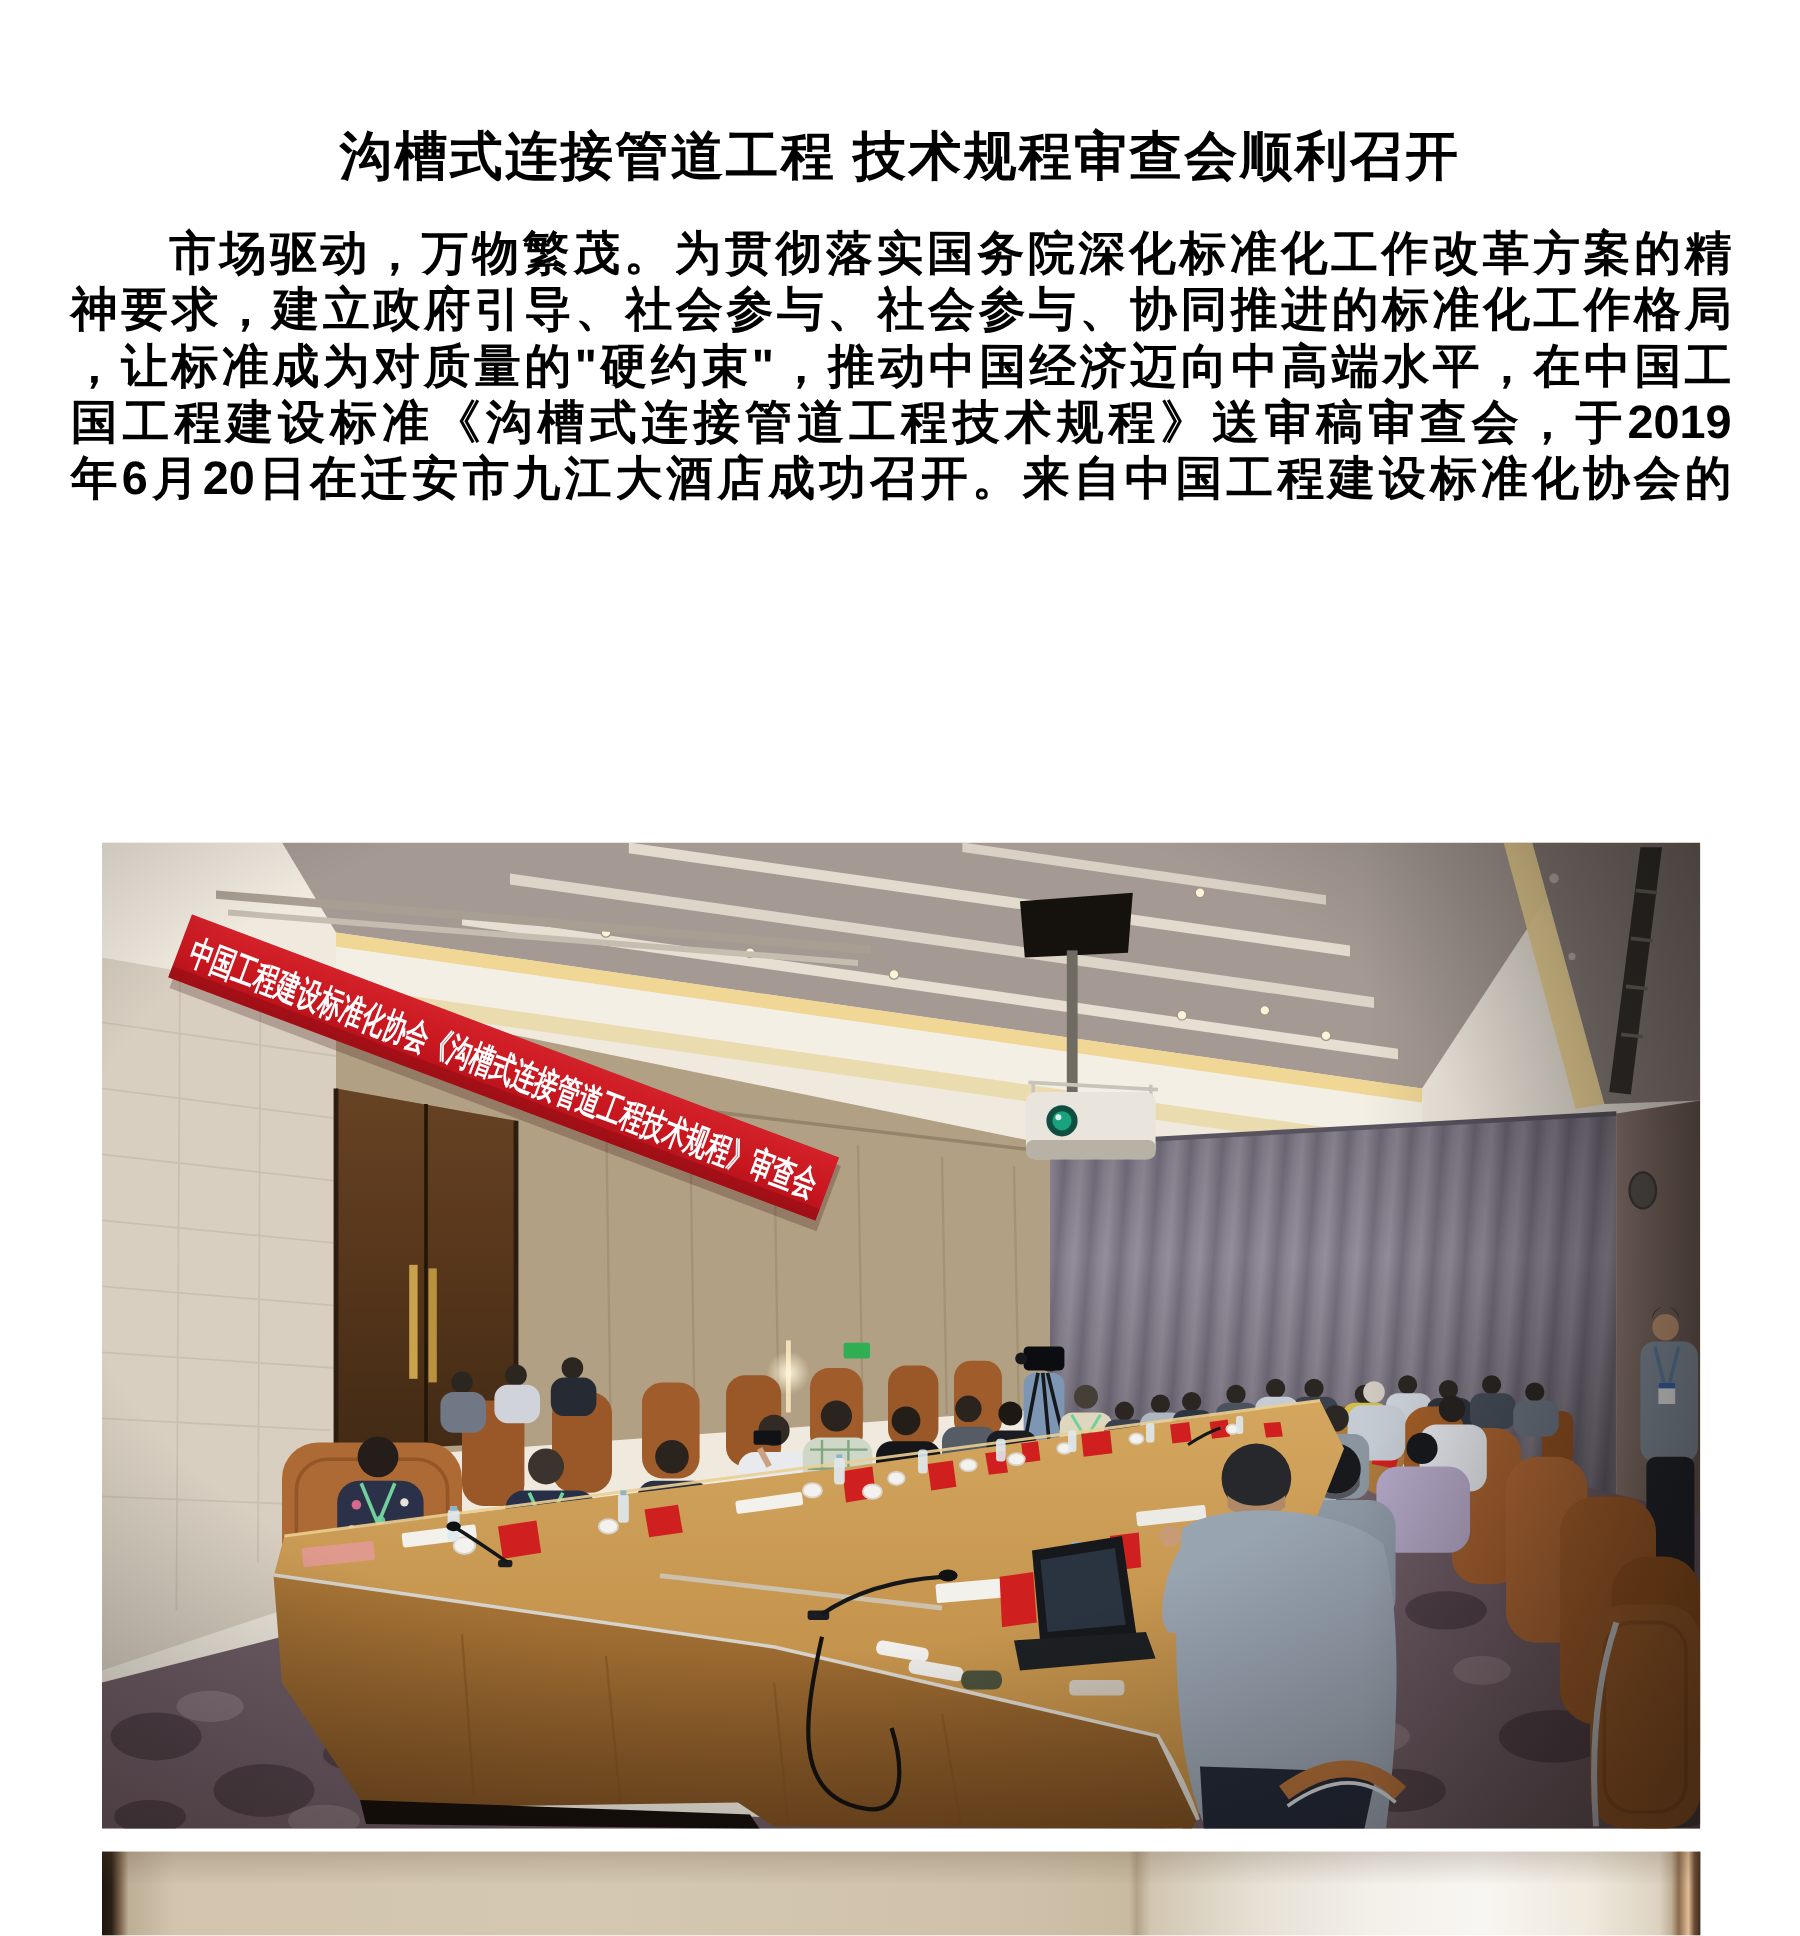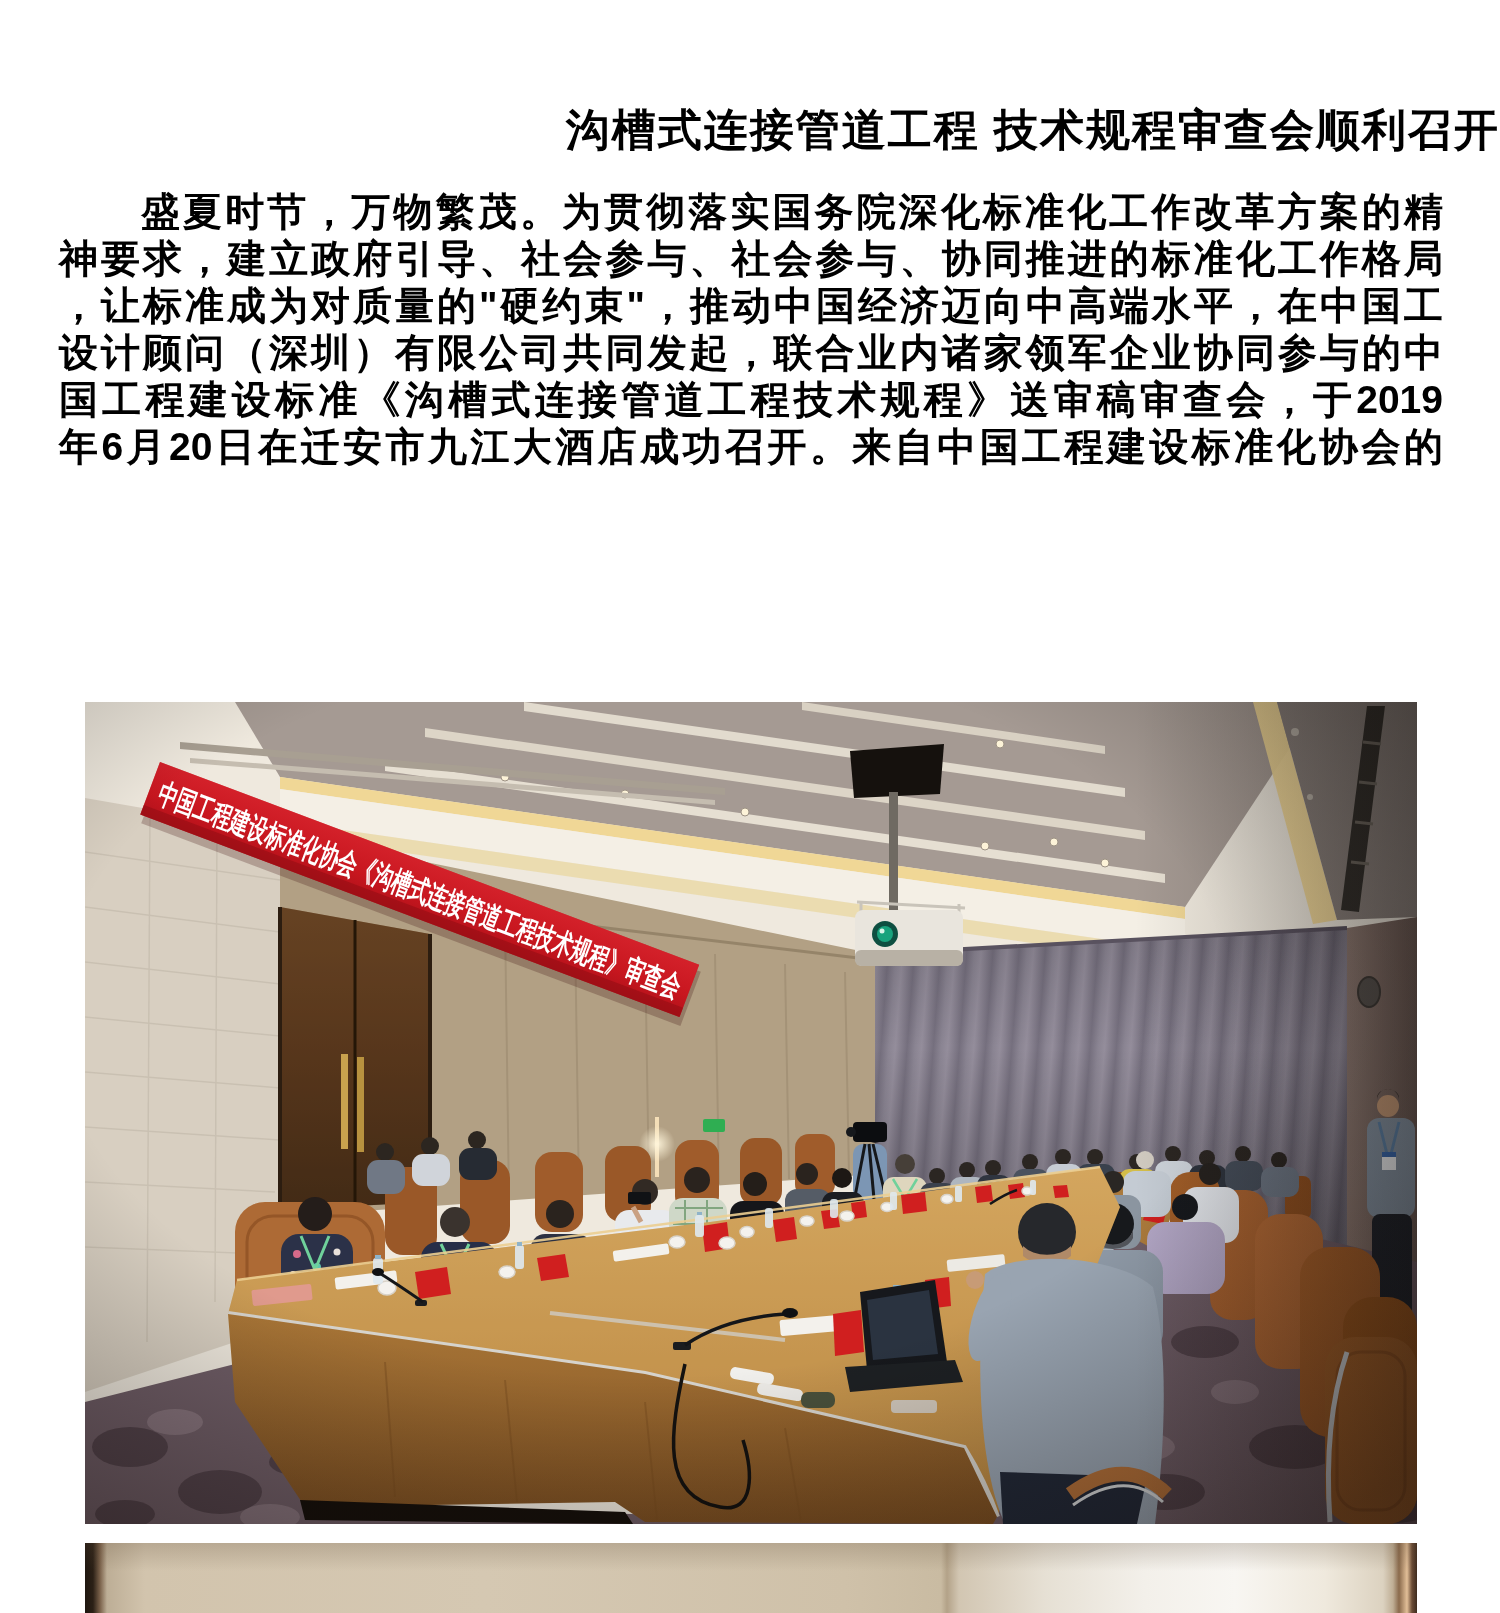--- a/index.html
+++ b/index.html
@@ -3,21 +3,21 @@
 <meta charset="utf-8">
 <style>
   html,body{margin:0;padding:0;}
   body{
     width:1500px;height:1613px;position:relative;overflow:hidden;
     background:#ffffff;color:#000;
     font-family:"Liberation Sans",sans-serif;
   }
   .page-title{
     position:absolute;left:0;right:0;top:72px;
-    text-align:right;font-size:44px;font-weight:700;letter-spacing:2px;color:#000;
+    text-align:center;font-size:44px;font-weight:700;letter-spacing:2px;color:#000;
   }
   .body-text{position:absolute;left:59px;top:188px;width:1384px;}
   .tline{
     font-size:39px;font-weight:700;line-height:47px;color:#000;
     text-align:justify;text-align-last:justify;
   }
   .tline.indent{text-indent:82px;}
   .photo1{position:absolute;left:85px;top:702px;width:1332px;height:822px;overflow:hidden;background:#efe9de;}
   .photo1 svg{display:block;width:100%;height:100%;}
   .photo2{
@@ -31,24 +31,23 @@
         #f8f6f2 1150px,#efe9dd 1240px,#dcd2c0 1298px,#bfae95 1308px,
         #8a6a4c 1314px,#e2bf98 1322px,#6b4c36 1327px,#3e2b1e 1332px);
   }
 </style>
 </head>
 <body>
 
 <h1 class="page-title">沟槽式连接管道工程 技术规程审查会顺利召开</h1>
 
 <div class="body-text">
-  <div class="tline indent">盛夏时节，万物繁茂。为贯彻落实国务院深化标准化工作改革方案的精</div>
+  <div class="tline indent">市场驱动，万物繁茂。为贯彻落实国务院深化标准化工作改革方案的精</div>
   <div class="tline">神要求，建立政府引导、社会参与、社会参与、协同推进的标准化工作格局</div>
   <div class="tline">，让标准成为对质量的"硬约束"，推动中国经济迈向中高端水平，在中国工</div>
-  <div class="tline">设计顾问（深圳）有限公司共同发起，联合业内诸家领军企业协同参与的中</div>
   <div class="tline">国工程建设标准《沟槽式连接管道工程技术规程》送审稿审查会，于2019</div>
   <div class="tline">年6月20日在迁安市九江大酒店成功召开。来自中国工程建设标准化协会的</div>
 </div>
 
 <figure class="photo1" style="margin:0">
 <svg viewBox="0 0 1332 822" preserveAspectRatio="none">
   <defs>
     <linearGradient id="doorG" x1="0" y1="0" x2="0" y2="1">
       <stop offset="0" stop-color="#6a4524"></stop>
           <stop offset="0.5" stop-color="#55341a"></stop>

